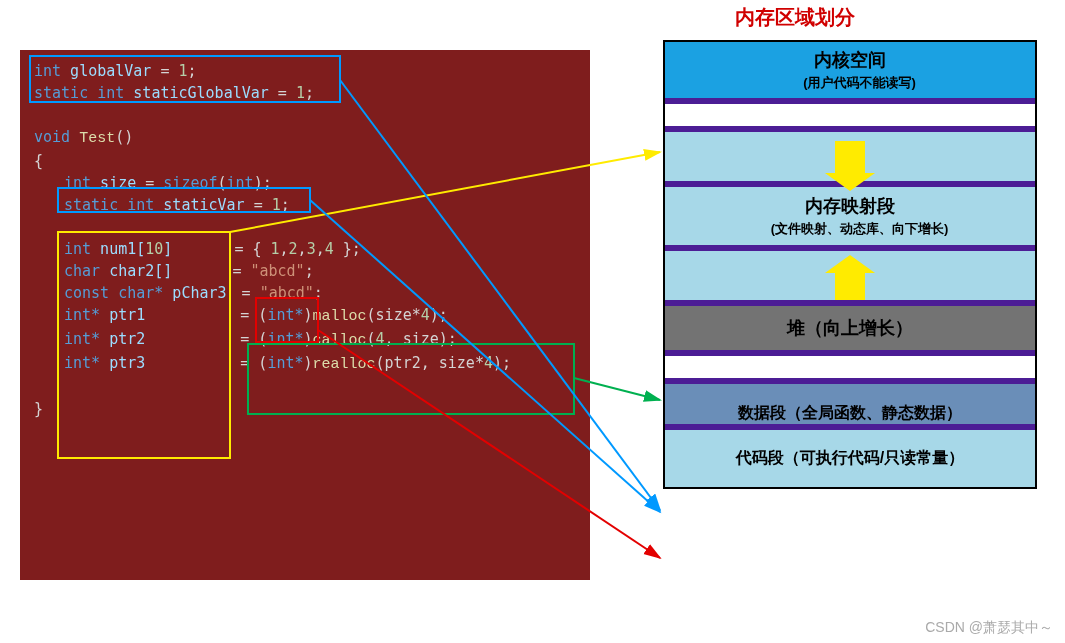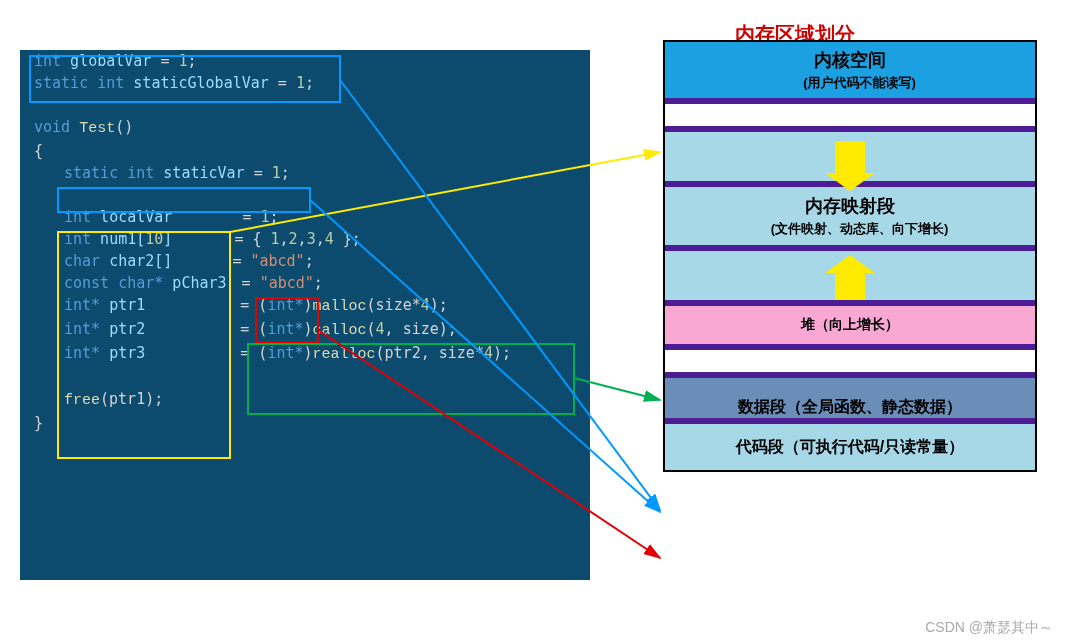--- a/index.html
+++ b/index.html
@@ -2,37 +2,37 @@
 <html><head>
 <meta charset="utf-8">
 <style>
   * { box-sizing: border-box; margin: 0; padding: 0; }
   body { font-family: "Microsoft YaHei", sans-serif; background: #fff; width: 1065px; height: 643px; position: relative; }
   
   .code-panel {
     position: absolute;
     left: 20px; top: 50px;
     width: 570px; height: 530px;
-    background: #0c4a6e;
+    background: #7f1d1d;
     color: #d4d4d4;
     font-family: Consolas, monospace;
     font-size: 15px;
-    padding: 0 14px;
+    padding: 10px 14px;
     line-height: 22px;
   }
   .kw-blue { color: #569cd6; }
   .fn-yellow { color: #dcdcaa; font-family: Liberation Mono, monospace; }
   .num-green { color: #b5cea8; }
   .str-brown { color: #ce9178; }
   .op { color: #d4d4d4; }
   .id { color: #9cdcfe; }
   
   .title {
     position: absolute;
-    left: 735px; top: 21px;
+    left: 735px; top: 4px;
     font-weight: bold; color: #d00000;
     font-size: 20px;
   }
   
   .mem-table {
     position: absolute;
     left: 663px; top: 40px;
     width: 374px;
     border: 2px solid #000;
   }
@@ -43,23 +43,23 @@
     display: flex; flex-direction: column; justify-content: center;
     align-items: center;
   }
   .mem-row:last-child { border-bottom: none; }
   .mem-sub { font-size: 13px; font-weight: bold; margin-top: 2px; margin-left: 19px; }
   .r-kernel { background:#1ba1e2; color:#000; height:62px; font-size:18px;}
   .r-gap { background:#fff; height:28px; }
   .r-stack { background:#a7d8e8; height:40px; font-size:18px; }
   .r-arrow { background:#a7d8e8; height:55px; }
   .r-mmap { background:#a7d8e8; height:64px; font-size:18px; }
-  .r-heap { background:#f9a8d4; height:44px; font-size:14px;}
+  .r-heap { background:#737373; height:50px; font-size:18px;}
   .r-data { background:#6a8eb8; height:46px; font-size:16px; color:#000;justify-content:flex-end;}
-  .r-code { background:#a7d8e8; height:46px; font-size:16px;}
+  .r-code { background:#a7d8e8; height:57px; font-size:16px;}
   
   .arrow-down, .arrow-up {
     width: 30px; height: 36px; background: #ffeb00; position: relative;
   }
   .arrow-down::after {
     content:""; position:absolute; bottom:-14px; left:-10px;
     border-left:25px solid transparent; border-right:25px solid transparent;
     border-top:18px solid #ffeb00;
   }
   .arrow-up::after {
@@ -82,31 +82,30 @@
 <body>
 
 <div class="title">内存区域划分</div>
 
 <div class="code-panel">
 <div><span class="kw-blue">int</span><span class="id"> globalVar </span><span class="op">= </span><span class="num-green">1</span><span class="op">;</span></div>
 <div><span class="kw-blue">static int</span><span class="id"> staticGlobalVar </span><span class="op">= </span><span class="num-green">1</span><span class="op">;</span></div>
 <div>&nbsp;</div>
 <div><span class="kw-blue">void </span><span class="fn-yellow">Test</span><span class="op">()</span></div>
 <div><span class="op">{</span></div>
+<div style="padding-left:30px"><span class="kw-blue">int</span><span class="id"> size </span><span class="op">= </span><span class="kw-blue">sizeof</span><span class="op">(</span><span class="kw-blue">int</span><span class="op">);</span></div>
 <div style="padding-left:30px"><span class="kw-blue">static int</span><span class="id"> staticVar </span><span class="op">= </span><span class="num-green">1</span><span class="op">;</span></div>
 <div>&nbsp;</div>
-<div style="padding-left:30px"><span class="kw-blue">int</span><span class="id"> localVar</span><span style="margin-left:70px" class="op">= </span><span class="num-green">1</span><span class="op">;</span></div>
 <div style="padding-left:30px"><span class="kw-blue">int</span><span class="id"> num1[</span><span class="num-green">10</span><span class="id">]</span><span style="margin-left:62px" class="op">= { </span><span class="num-green">1</span><span class="op">,</span><span class="num-green">2</span><span class="op">,</span><span class="num-green">3</span><span class="op">,</span><span class="num-green">4</span><span class="op"> };</span></div>
 <div style="padding-left:30px"><span class="kw-blue">char</span><span class="id"> char2[]</span><span style="margin-left:60px" class="op">= </span><span class="str-brown">"abcd"</span><span class="op">;</span></div>
 <div style="padding-left:30px"><span class="kw-blue">const char*</span><span class="id"> pChar3</span><span style="margin-left:15px" class="op">= </span><span class="str-brown">"abcd"</span><span class="op">;</span></div>
 <div style="padding-left:30px"><span class="kw-blue">int*</span><span class="id"> ptr1</span><span style="margin-left:95px" class="op">= (</span><span class="kw-blue">int*</span><span class="op">)</span><span class="fn-yellow">malloc</span><span class="op">(size*</span><span class="num-green">4</span><span class="op">);</span></div>
 <div style="padding-left:30px"><span class="kw-blue">int*</span><span class="id"> ptr2</span><span style="margin-left:95px" class="op">= (</span><span class="kw-blue">int*</span><span class="op">)</span><span class="fn-yellow">calloc</span><span class="op">(</span><span class="num-green">4</span><span class="op">, size);</span></div>
 <div style="padding-left:30px"><span class="kw-blue">int*</span><span class="id"> ptr3</span><span style="margin-left:95px" class="op">= (</span><span class="kw-blue">int*</span><span class="op">)</span><span class="fn-yellow">realloc</span><span class="op">(ptr2, size*</span><span class="num-green">4</span><span class="op">);</span></div>
 <div>&nbsp;</div>
-<div style="padding-left:30px"><span class="fn-yellow">free</span><span class="op">(ptr1);</span></div>
 <div><span class="op">}</span></div>
 </div>
 
 <div class="mem-table">
   <div class="mem-row r-kernel">
     <div>内核空间</div>
     <div class="mem-sub">(用户代码不能读写)</div>
   </div>
   <div class="mem-row r-gap"></div>
   <div class="mem-row r-arrow">

